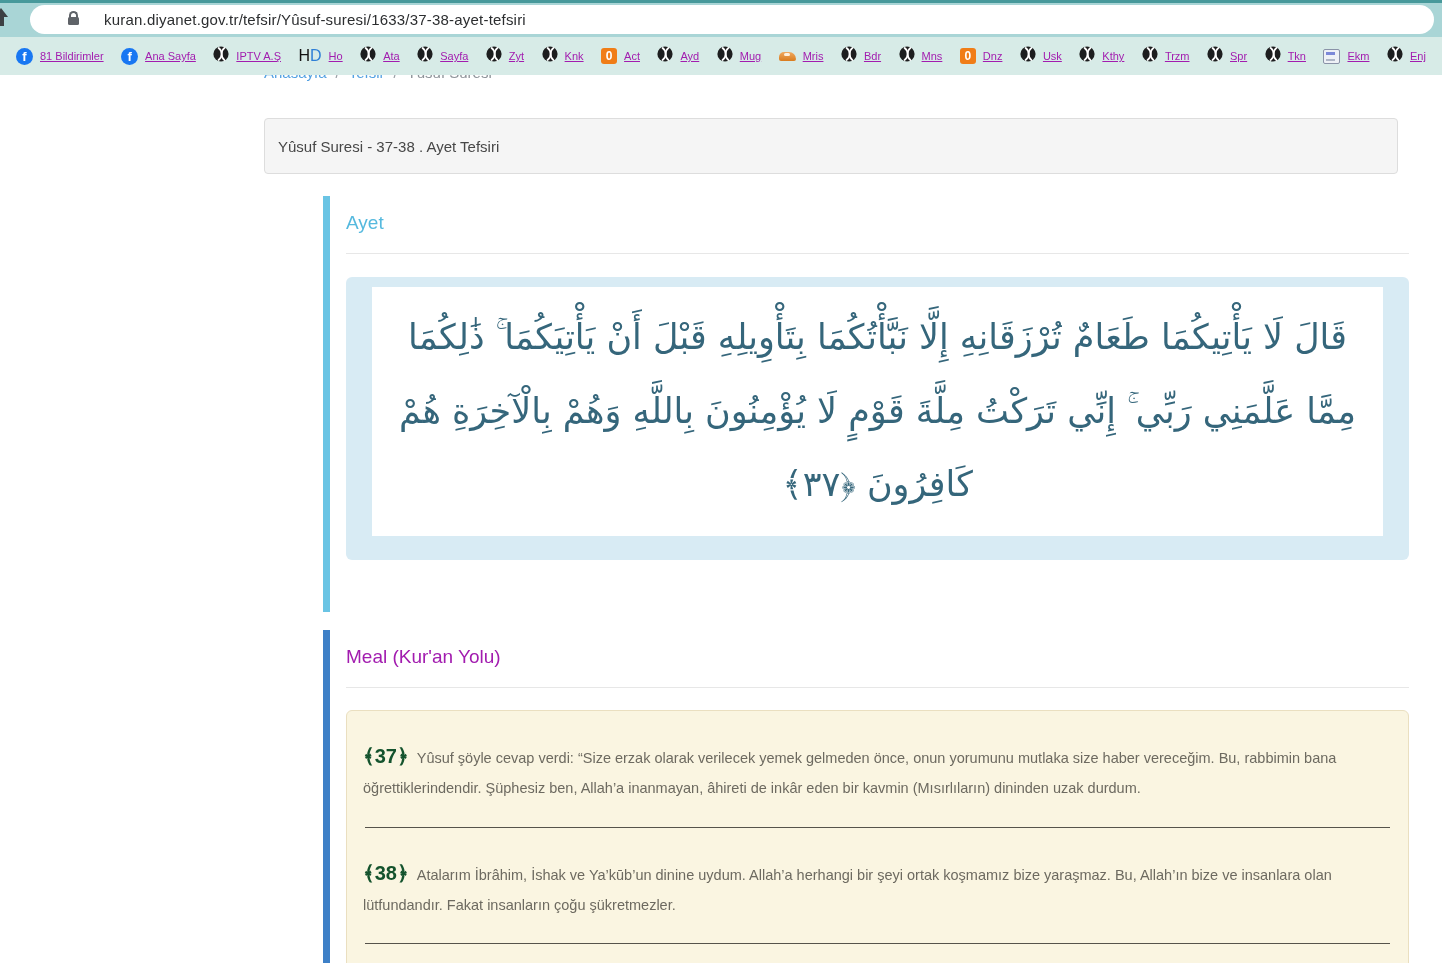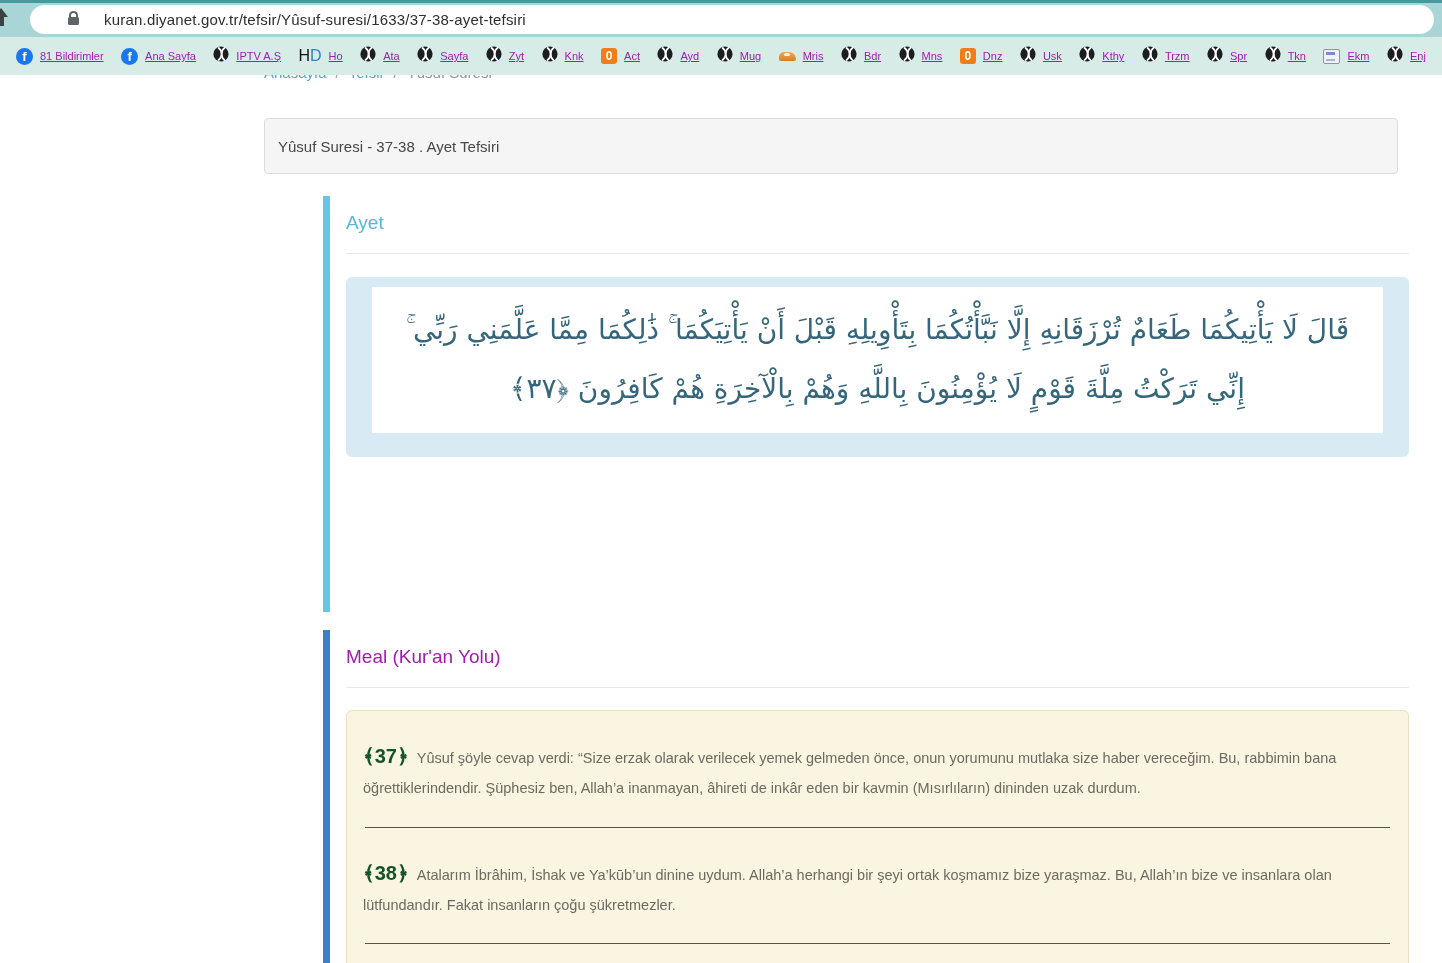--- a/index.html
+++ b/index.html
@@ -55,21 +55,21 @@
   .section-ayet{top:196px;min-height:416px;border-left:7px solid #6ac4e4;}
   .section-meal{top:630px;min-height:333px;border-left:7px solid #3e80c7;}
   .section-heading{margin:16px 0 0;font-size:19px;font-weight:normal;}
   .section-ayet .section-heading{color:#55b9de;}
   .section-meal .section-heading{color:#a21caf;}
   .section-rule{border:none;border-top:1px solid #e7e7e7;margin:19px 0 0;}
 
   .arabic-panel{margin-top:23px;background:#d8ebf4;border-radius:6px;padding:10px 26px 24px;}
   .arabic-box{background:#ffffff;padding:8px 18px;margin-bottom:3px;}
   .arabic-box:last-child{margin-bottom:0;}
-  .arabic-text{font-family:"DejaVu Sans",sans-serif;font-size:28px;line-height:2.1;color:#35667b;
+  .arabic-text{font-family:"DejaVu Sans",sans-serif;font-size:35px;line-height:2.1;color:#35667b;
                direction:rtl;text-align:center;margin:6px 0;}
 
   .meal-panel{margin-top:22px;background:#faf5e1;border:1px solid #eadfc0;border-radius:6px;
               padding:26px 16px 4px;}
   .verse-line{font-size:14.5px;line-height:1.9;color:#6d6a60;margin:0;}
   .verse-num{font-weight:bold;font-size:20px;color:#14532d;margin-right:4px;}
   .dark-rule{border:none;border-top:1px solid #56534b;margin:24px 2px 26px;}
 
 </style>
 </head>

